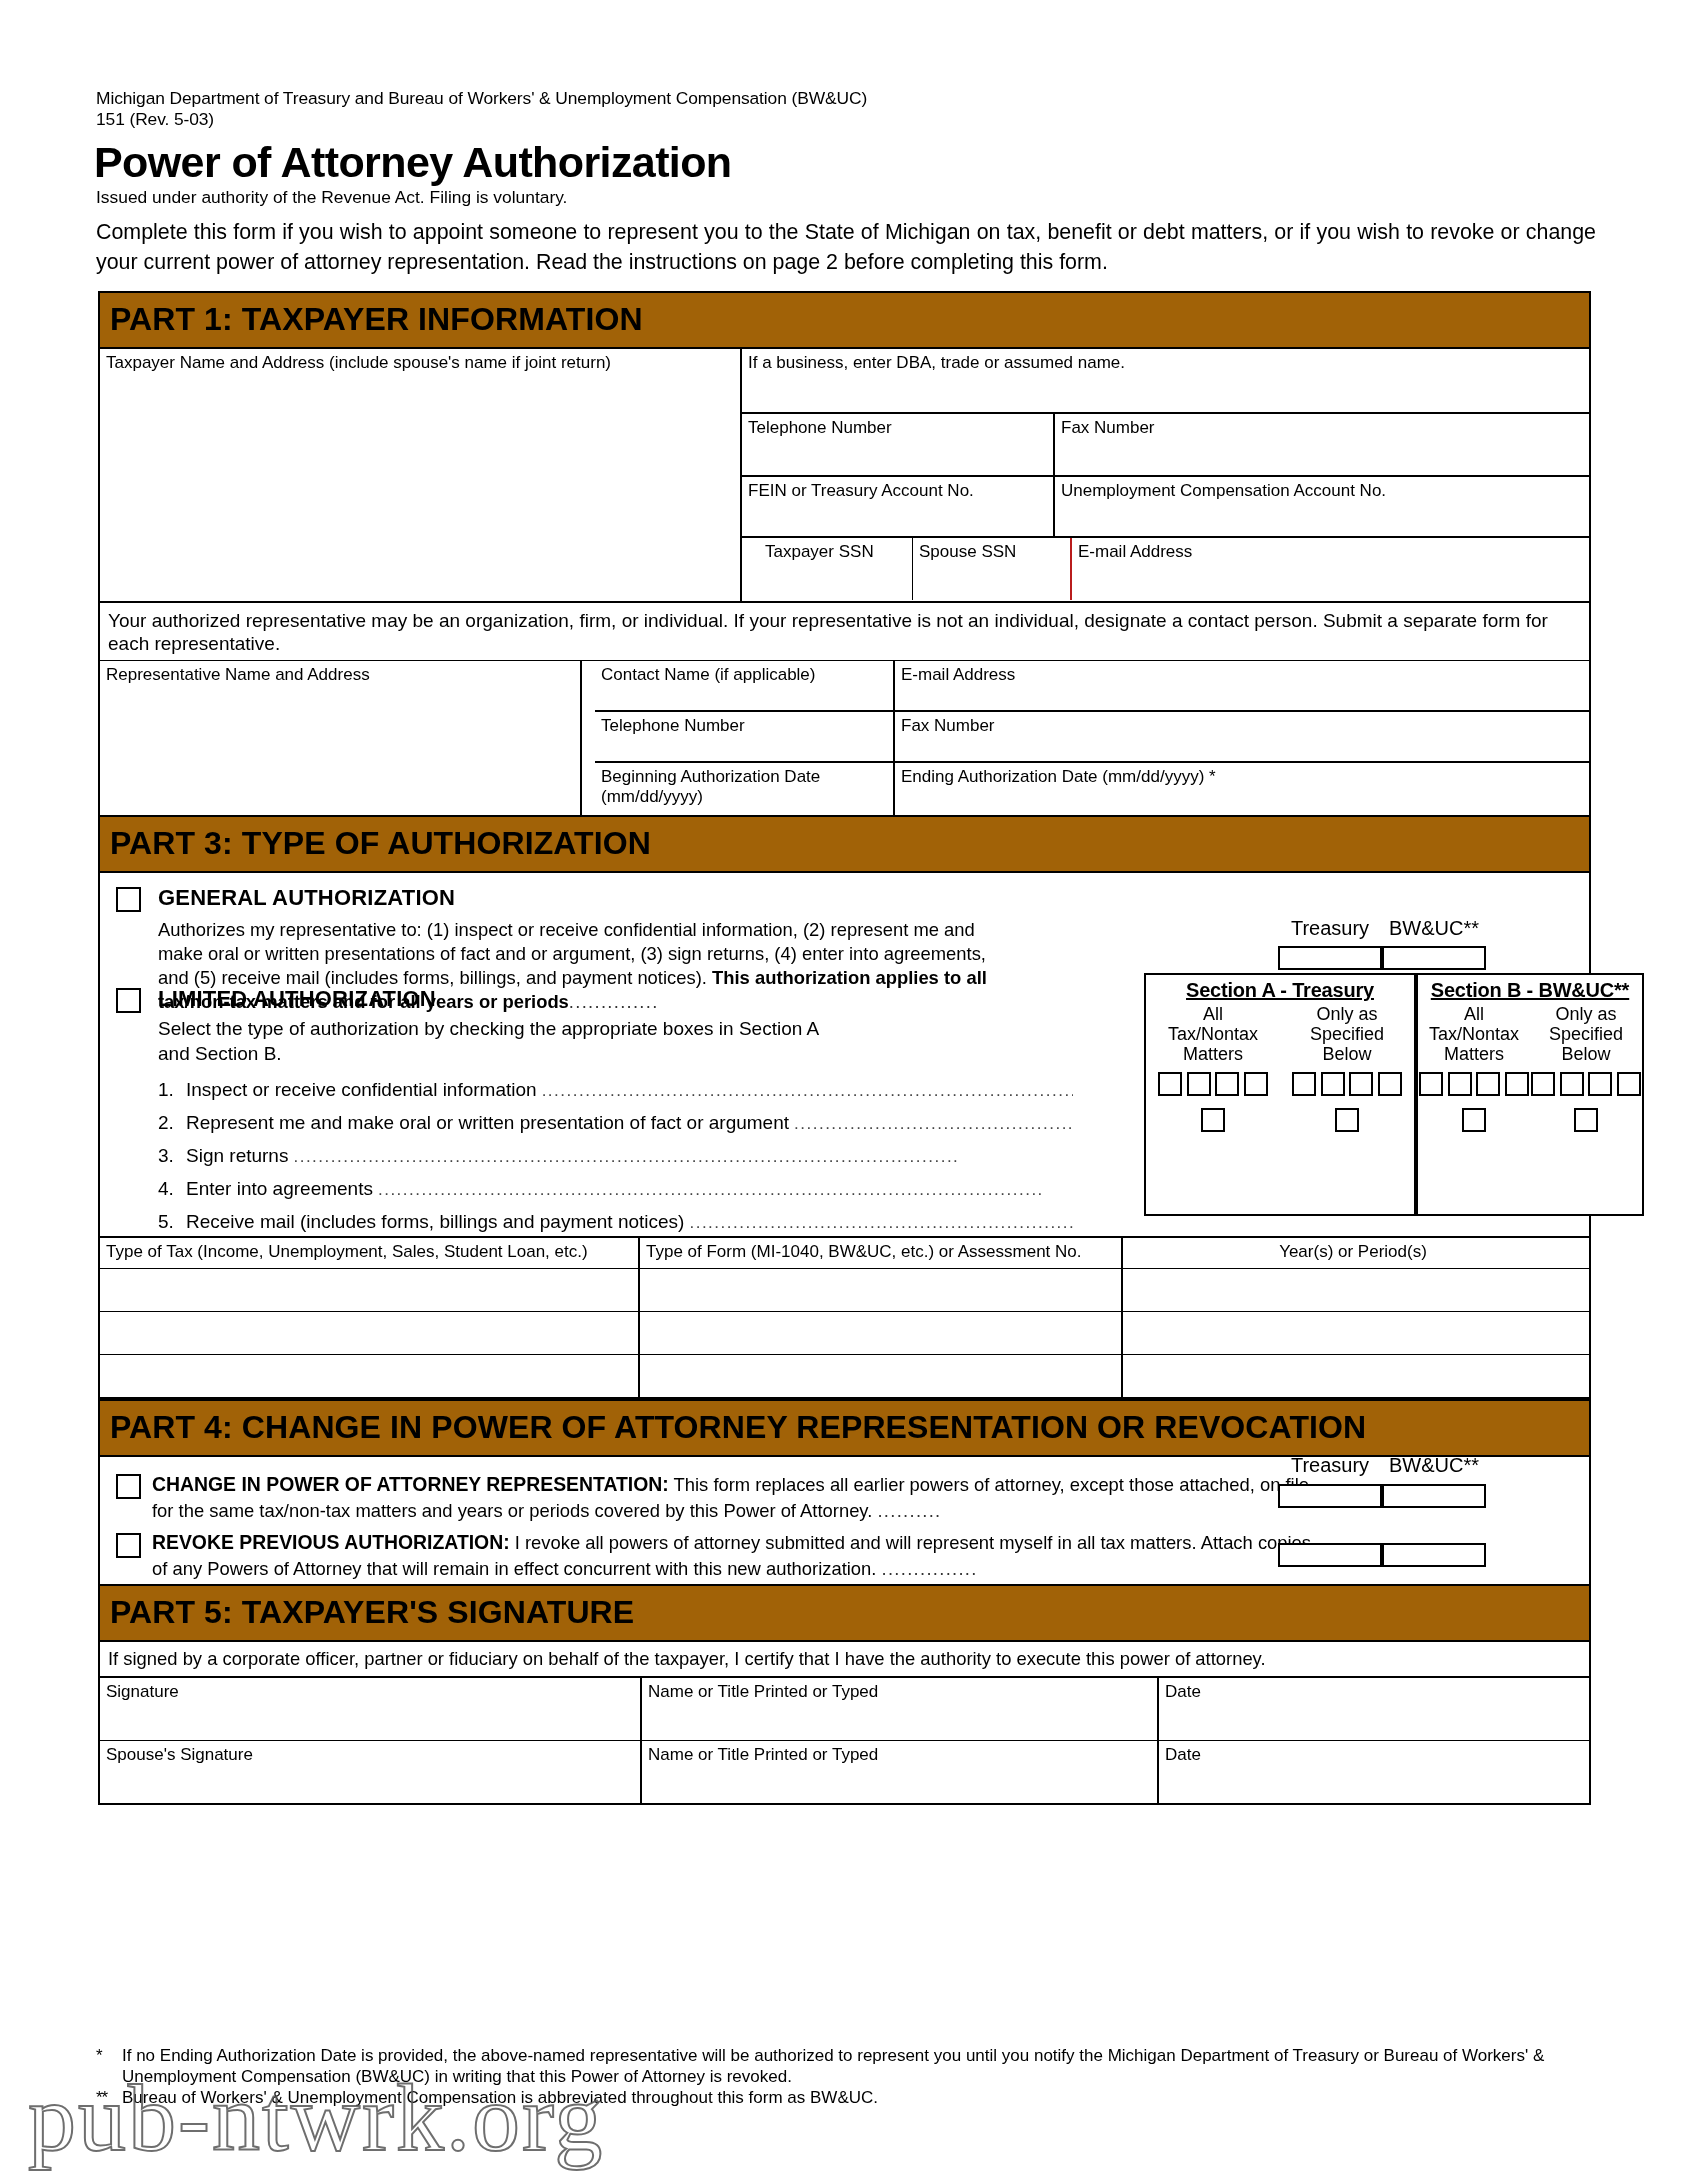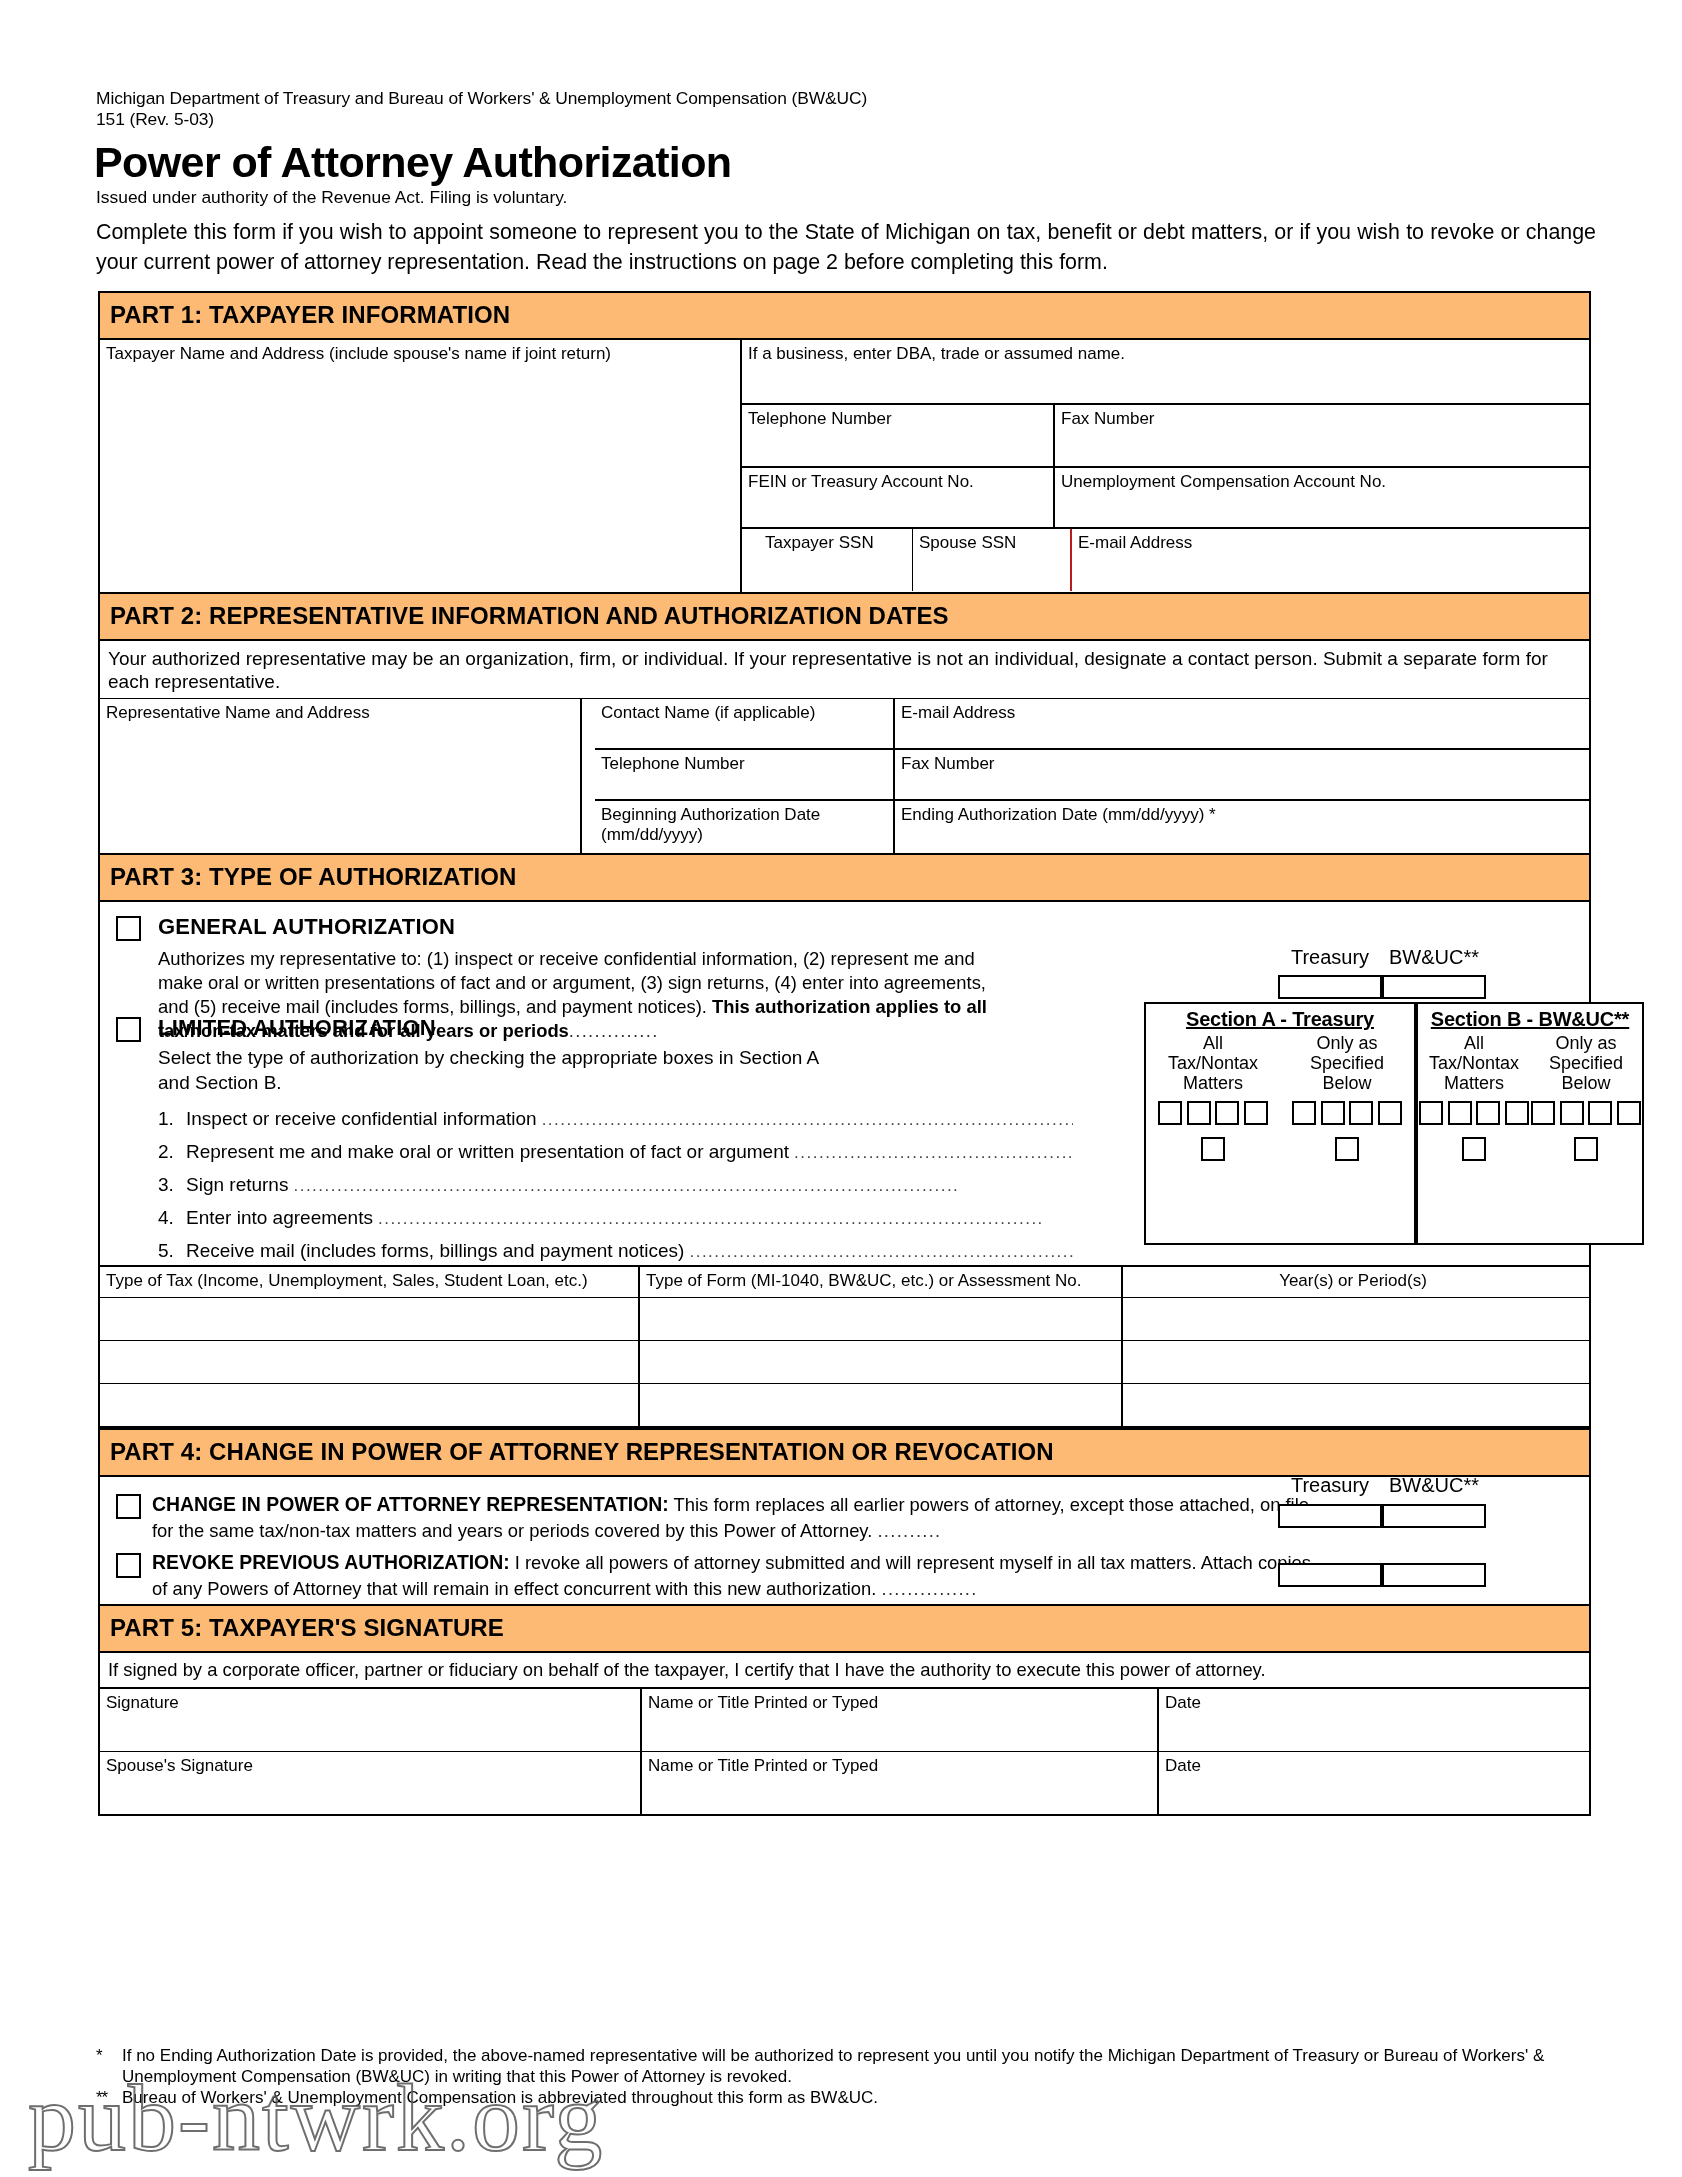--- a/index.html
+++ b/index.html
@@ -61,24 +61,24 @@
   .form-frame {
     position: absolute;
     left: 98px;
     top: 291px;
     width: 1493px;
     border: 2px solid #000;
     box-sizing: border-box;
   }
 
   .part-head {
-    background: #fdba74;
+    background: #a16207;
     border-bottom: 2px solid #000;
     font-weight: bold;
-    font-size: 24px;
+    font-size: 32px;
     padding: 8px 10px 9px 10px;
     letter-spacing: 0.1px;
   }
   .part-head.b2 { border-top: 2px solid #000; }
 
   .lbl {
     font-size: 17px;
     line-height: 20px;
     padding: 4px 12px 0 6px;
     display: block;
@@ -324,21 +324,20 @@
           <div class="cb-s2">
             <span class="lbl">Spouse SSN</span>
           </div>
           <div class="cb-r">
             <span class="lbl">E-mail Address</span>
           </div>
         </div>
       </div>
     </div>
 
-    <div class="part-head">PART 2:  REPRESENTATIVE INFORMATION AND AUTHORIZATION DATES</div>
     <div class="p2-note">Your authorized representative may be an organization, firm, or individual. If your representative is not an individual, designate a contact person. Submit a separate form for each representative.</div>
     <div class="p2">
       <div class="p2-left">
         <span class="lbl">Representative Name and Address</span>
       </div>
       <div class="p2-right">
         <div class="p2-r p2-r1">
           <div class="p2-c1">
             <span class="lbl">Contact Name (if applicable)</span>
           </div>

